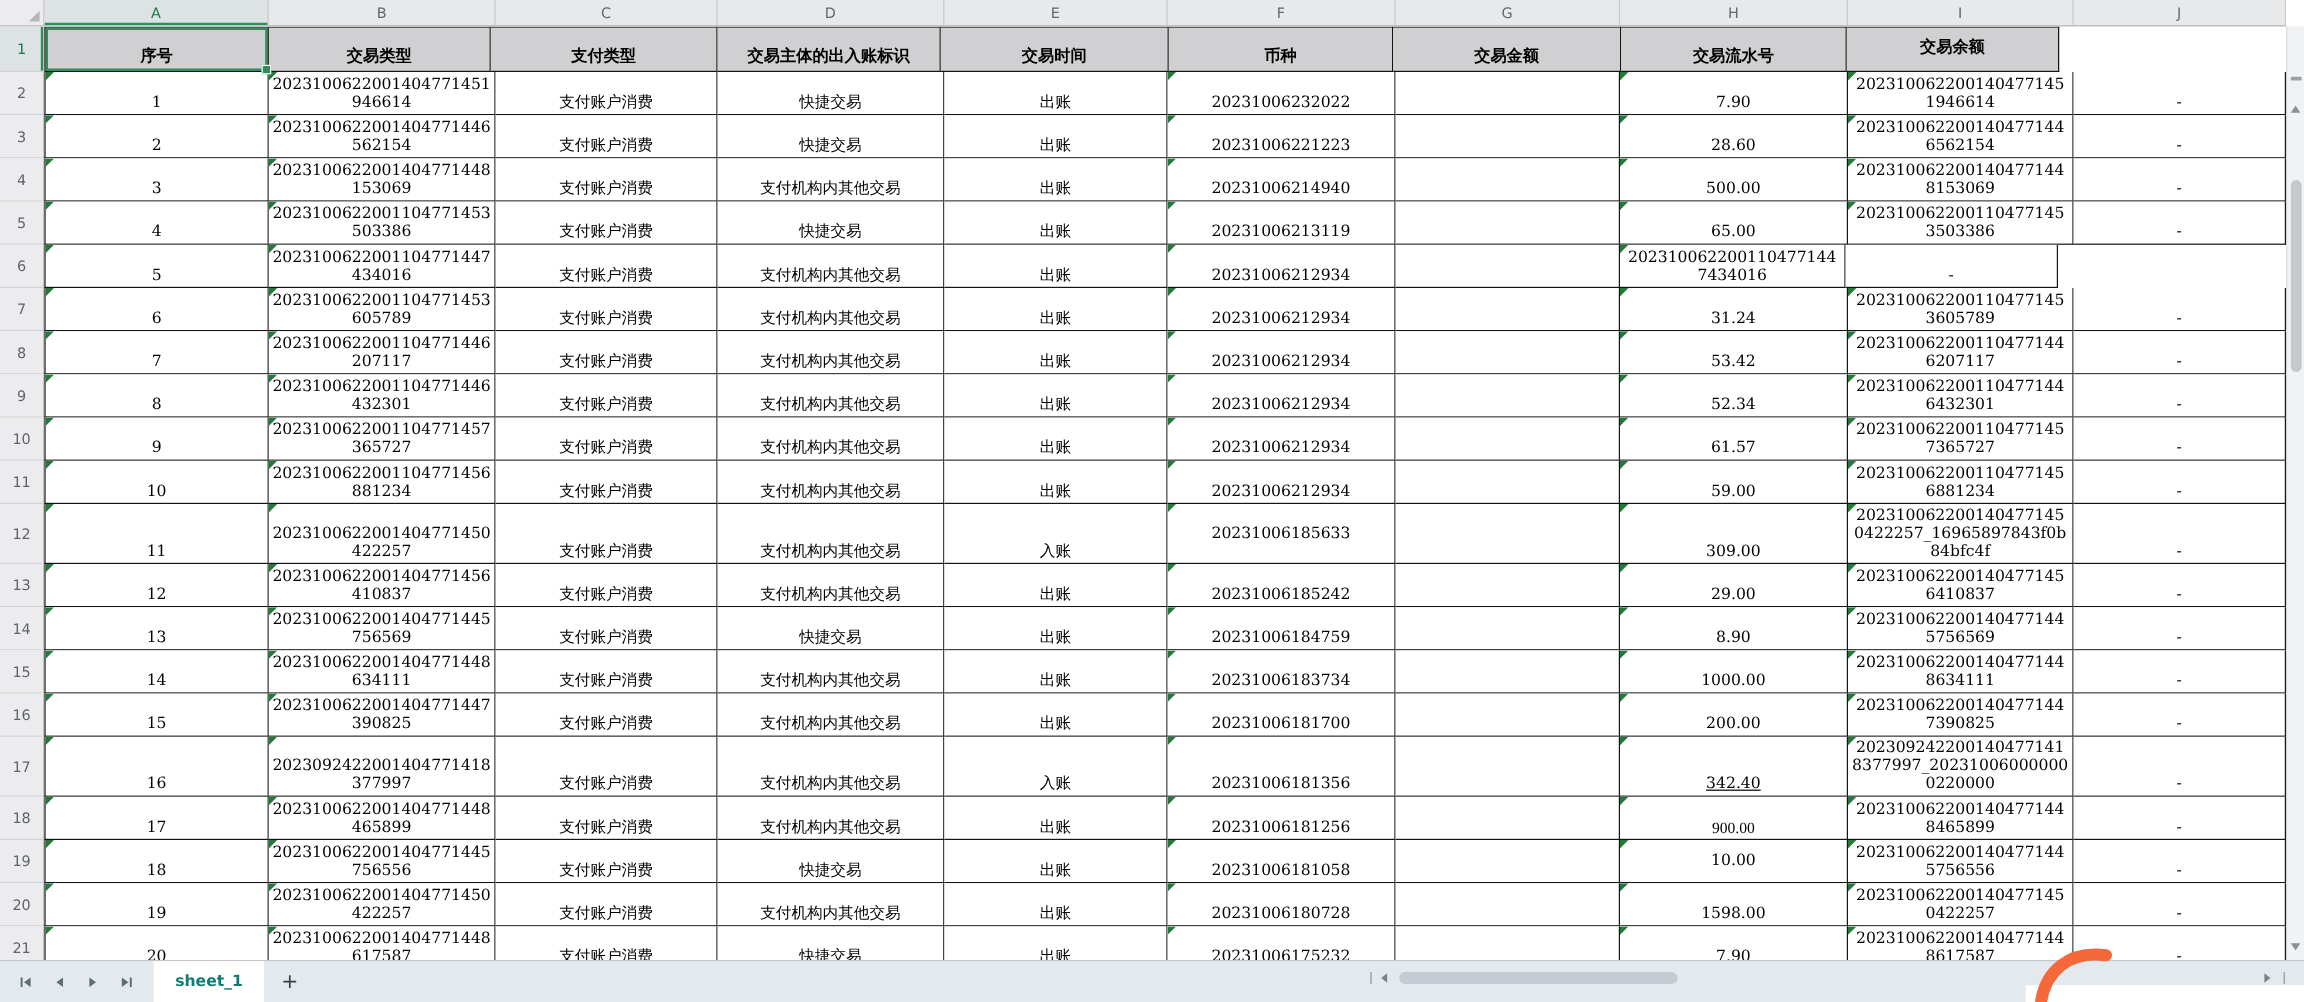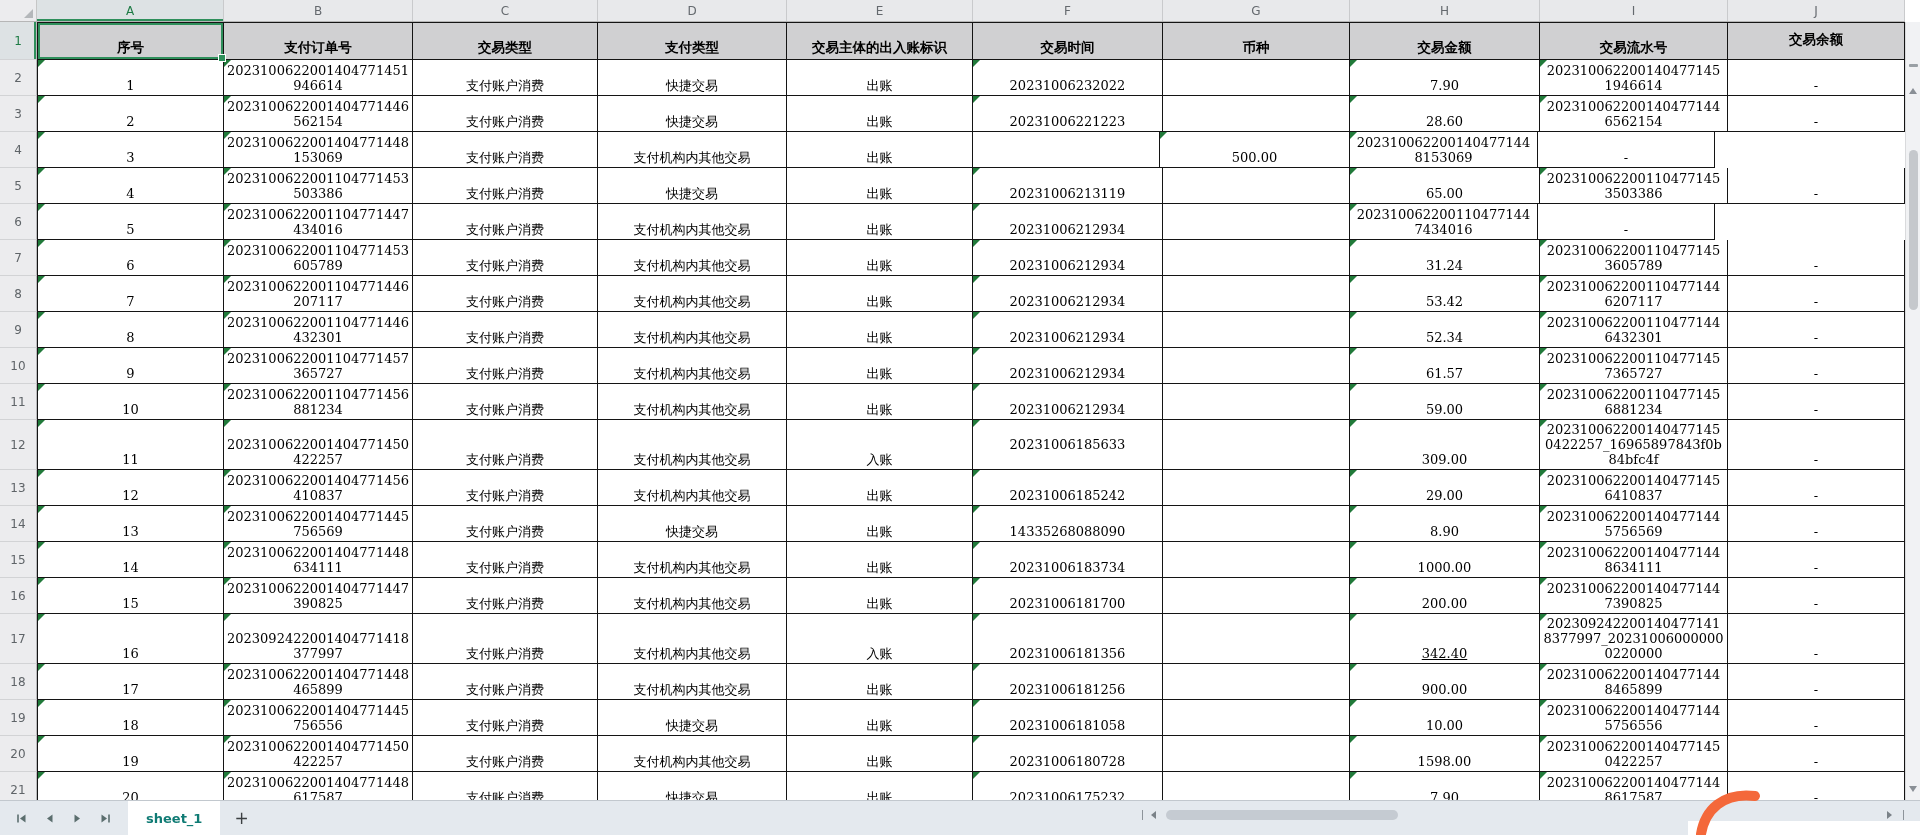--- a/index.html
+++ b/index.html
@@ -109,23 +109,20 @@
       <div class="col-h" style="width: 177px;">J</div>
     </div>
 
   <div class="grid-body" id="gridBody">
 
   <div class="g-row hdr" style="height: 38px;">
         <div class="row-h sel">1</div>
         <div class="cell colA selected" style="width: 187px;">
           <span class="tx">序号</span>
         </div>
-        <div class="cell" style="width: 189px;">
-          <span class="tx">支付订单号</span>
-        </div>
         <div class="cell" style="width: 185px;">
           <span class="tx">交易类型</span>
         </div>
         <div class="cell" style="width: 189px;">
           <span class="tx">支付类型</span>
         </div>
         <div class="cell" style="width: 186px;">
           <span class="tx">交易主体的出入账标识</span>
         </div>
         <div class="cell" style="width: 190px;">
@@ -220,20 +217,23 @@
         </div>
         <div class="cell" style="width: 185px;">
           <span class="tx">支付账户消费</span>
         </div>
         <div class="cell" style="width: 189px;">
           <span class="tx">支付机构内其他交易</span>
         </div>
         <div class="cell" style="width: 186px;">
           <span class="tx">出账</span>
         </div>
+        <div class="cell gt" style="width: 190px;">
+          <span class="tx">20231006214940</span>
+        </div>
         <div class="cell" style="width: 187px;">
           <span class="tx"></span>
         </div>
         <div class="cell gt" style="width: 190px;">
           <span class="tx">500.00</span>
         </div>
         <div class="cell gt" style="width: 188px;">
           <span class="tx">2023100622001404771448153069</span>
         </div>
         <div class="cell" style="width: 177px;">
@@ -545,21 +545,21 @@
         <div class="cell" style="width: 185px;">
           <span class="tx">支付账户消费</span>
         </div>
         <div class="cell" style="width: 189px;">
           <span class="tx">快捷交易</span>
         </div>
         <div class="cell" style="width: 186px;">
           <span class="tx">出账</span>
         </div>
         <div class="cell gt" style="width: 190px;">
-          <span class="tx">14335268088090</span>
+          <span class="tx">20231006184759</span>
         </div>
         <div class="cell" style="width: 187px;">
           <span class="tx"></span>
         </div>
         <div class="cell gt" style="width: 190px;">
           <span class="tx">8.90</span>
         </div>
         <div class="cell gt" style="width: 188px;">
           <span class="tx">2023100622001404771445756569</span>
         </div>
@@ -682,21 +682,21 @@
         </div>
         <div class="cell" style="width: 186px;">
           <span class="tx">出账</span>
         </div>
         <div class="cell gt" style="width: 190px;">
           <span class="tx">20231006181256</span>
         </div>
         <div class="cell" style="width: 187px;">
           <span class="tx"></span>
         </div>
-        <div class="cell gt" style="width: 190px;">
+        <div class="cell gt" style="width: 190px; font-family: Liberation Serif, serif;">
           <span class="tx">900.00</span>
         </div>
         <div class="cell gt" style="width: 188px;">
           <span class="tx">2023100622001404771448465899</span>
         </div>
         <div class="cell" style="width: 177px;">
           <span class="tx">-</span>
         </div>
       </div>
       <div class="g-row" style="height: 36px;">
@@ -715,21 +715,21 @@
         </div>
         <div class="cell" style="width: 186px;">
           <span class="tx">出账</span>
         </div>
         <div class="cell gt" style="width: 190px;">
           <span class="tx">20231006181058</span>
         </div>
         <div class="cell" style="width: 187px;">
           <span class="tx"></span>
         </div>
-        <div class="cell gt" style="width: 190px;">
+        <div class="cell gt" style="width: 190px; align-items: center;">
           <span class="tx">10.00</span>
         </div>
         <div class="cell gt" style="width: 188px;">
           <span class="tx">2023100622001404771445756556</span>
         </div>
         <div class="cell" style="width: 177px;">
           <span class="tx">-</span>
         </div>
       </div>
       <div class="g-row" style="height: 36px;">

